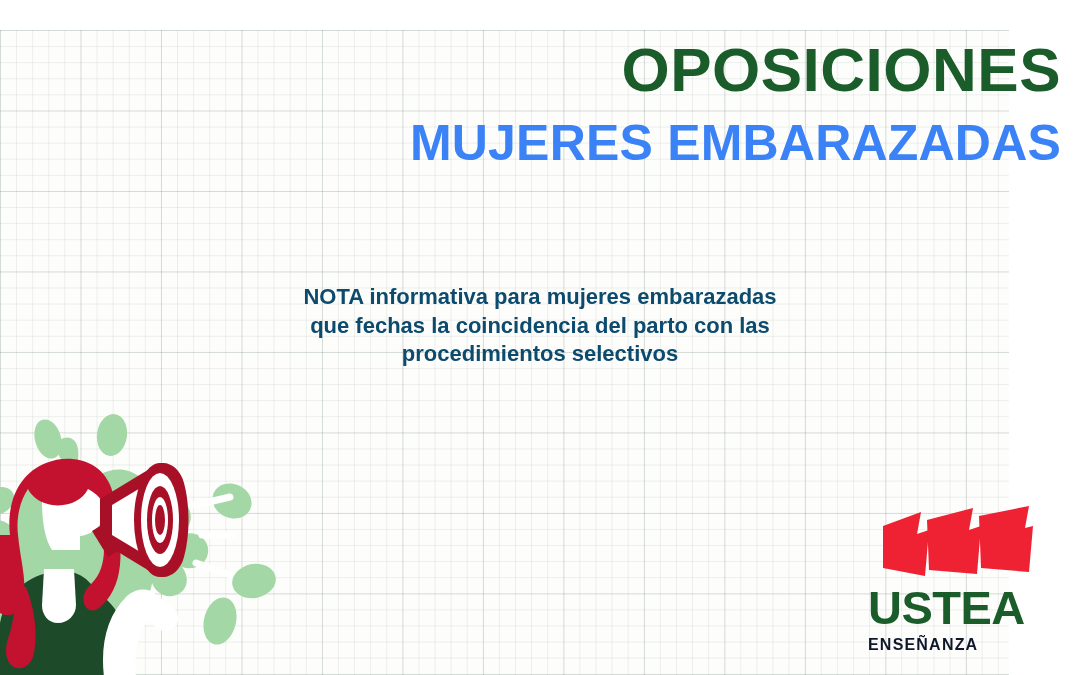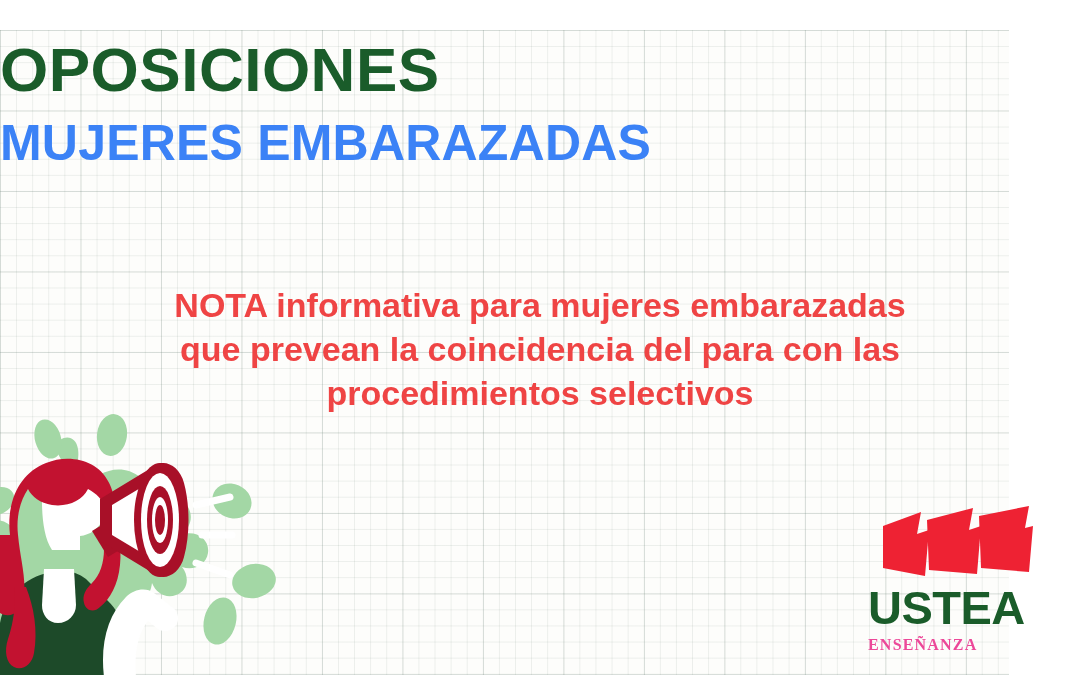--- a/index.html
+++ b/index.html
@@ -42,21 +42,21 @@
     background-position: 0 0, 0 0, 0 0, 0 0;
     pointer-events: none;
   }
 
   
   #headings {
     position: absolute;
     left: 0;
     top: 0;
     width: 1061px;
-    text-align: left;
+    text-align: right;
     z-index: 6;
   }
 
   #title-main {
     margin-top: 38px;
     font-family: "Liberation Sans", sans-serif;
     font-weight: 700;
     font-size: 62px;
     letter-spacing: 0.5px;
     line-height: 1.02;
@@ -77,23 +77,23 @@
   #body-text {
     position: absolute;
     left: 50%;
     transform: translateX(-50%);
     top: 283px;
     width: 1000px;
     text-align: center;
     z-index: 6;
     font-family: "Liberation Sans", sans-serif;
     font-weight: 700;
-    font-size: 34px;
+    font-size: 22px;
     line-height: 1.30;
-    color: #ef4444;
+    color: #0c4a6e;
   }
   #body-text .ln { display:block; white-space: nowrap; }
 
   
   #illustration {
     position: absolute;
     left: -18px;
     bottom: -4px;
     width: 340px;
     height: 270px;
@@ -114,44 +114,44 @@
   #logo-word {
     font-family: "Liberation Sans", sans-serif;
     font-weight: 700;
     font-size: 47px;
     letter-spacing: -0.5px;
     color: #1A5C2A;
     line-height: 1;
     margin-top: 2px;
   }
   #logo-tagline {
-    font-family: Liberation Serif, serif;
+    font-family: Liberation Sans, sans-serif;
     font-weight: 700;
     font-size: 16px;
     letter-spacing: 1.2px;
-    color: #ec4899;
+    color: #0f172a;
     line-height: 1;
     margin-top: 6px;
   }
 </style>
 </head>
 <body>
 
 <div id="poster">
 
   <div id="grid-bg"></div>
 
   <div id="headings">
     <div id="title-main">OPOSICIONES</div>
     <div id="title-sub">MUJERES EMBARAZADAS</div>
   </div>
 
   <div id="body-text">
     <span class="ln">NOTA informativa para mujeres embarazadas</span>
-    <span class="ln">que prevean la coincidencia del para con las</span>
+    <span class="ln">que fechas la coincidencia del parto con las</span>
     <span class="ln">procedimientos selectivos</span>
   </div>
 
   <div id="illustration">
     <svg viewBox="0 0 340 270" xmlns="http://www.w3.org/2000/svg">
 
       <g>
         <path fill="#A3D7A5" d="
           M 72 38
           c 8 -14 22 -12 24 2

